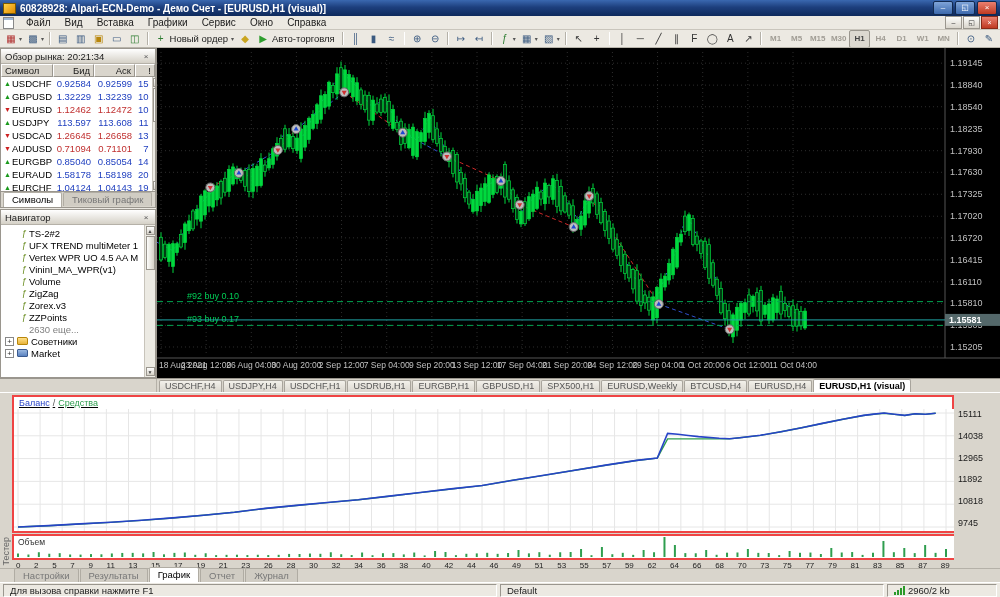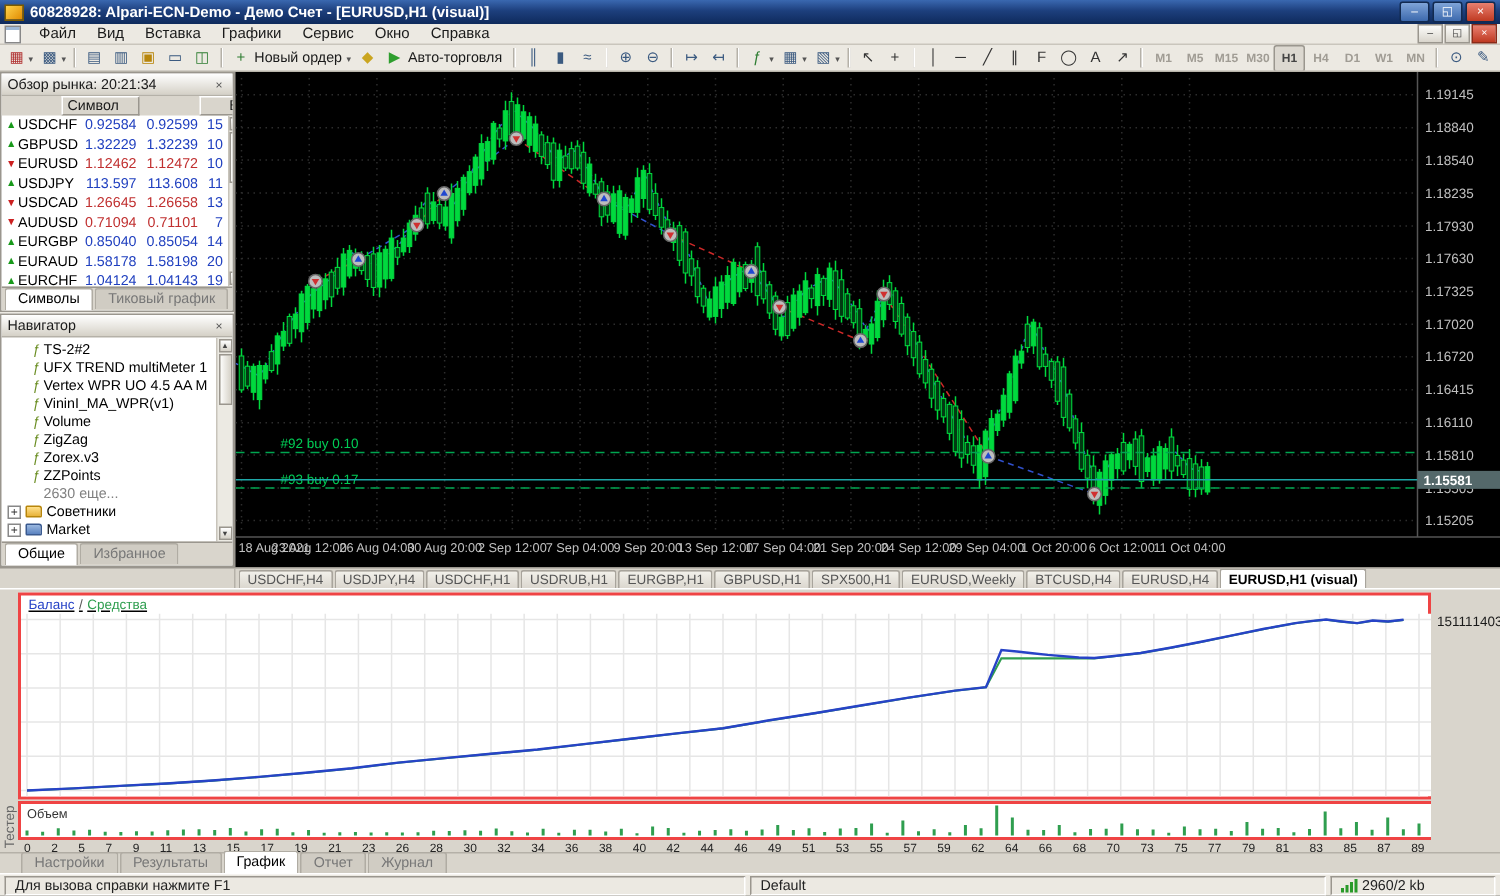--- a/index.html
+++ b/index.html
@@ -49,21 +49,21 @@
     border-right:1px solid #9a968e;box-sizing:border-box;}
   .panel{background:#fff;border:1px solid #9a968e;display:flex;flex-direction:column;box-sizing:border-box;overflow:hidden;}
   #market-watch{height:160px;flex:0 0 160px;}
   #navigator{flex:1;margin-top:1px;}
   .panel-header{height:14px;flex:0 0 14px;background:linear-gradient(#ffffff,#d5d1c7);
     border-bottom:1px solid #b5b1a8;display:flex;align-items:center;font-size:9.5px;padding:0 4px;color:#1a1a1a;}
   .panel-close{margin-left:auto;font-size:8px;color:#555;width:10px;text-align:center;}
 
   .mw-cols{height:13px;flex:0 0 13px;display:flex;font-size:9.5px;background:#d9d5cc;}
   .mw-col{box-sizing:border-box;padding:0 3px;color:#1a1a1a;border-top:1px solid #fff;border-left:1px solid #fff;
-    border-right:1px solid #9a968e;border-bottom:1px solid #9a968e;overflow:hidden;margin-left:40px;}
+    border-right:1px solid #9a968e;border-bottom:1px solid #9a968e;overflow:hidden;}
   .w-sym{width:52px;flex:0 0 52px;} .w-bid{width:41px;flex:0 0 41px;text-align:right;}
   .w-ask{width:41px;flex:0 0 41px;text-align:right;} .w-spr{flex:1;text-align:right;}
   #mw-body{flex:1;display:flex;overflow:hidden;}
   #mw-rows{flex:1;}
   .mw-row{height:13px;display:flex;align-items:center;font-size:9.5px;}
   .mw-cell{box-sizing:border-box;padding:0 3px;white-space:nowrap;overflow:hidden;}
   .sym-wrap{display:flex;align-items:center;gap:1px;}
   .mw-arrow{font-size:7px;line-height:7px;}
   .mw-arrow.up{color:#18991a;} .mw-arrow.down{color:#cc2020;}
   .mw-sym{color:#000;}
@@ -115,21 +115,21 @@
     box-sizing:border-box;border-top:1px solid #fff;}
   #tester-side{width:12px;flex:0 0 12px;position:relative;}
   #tester-side span{writing-mode:vertical-rl;transform:rotate(180deg);font-size:9px;color:#666;
     position:absolute;bottom:2px;left:1px;}
   #tester-main{flex:1;display:flex;flex-direction:column;padding-top:2px;}
   .t-row{display:flex;}
   .t-box{border:2px solid #ef4444;background:#ffffff;box-sizing:border-box;text-decoration:underline;}
   #balance-box{width:942px;flex:0 0 942px;}
   .t-legend{height:12px;display:flex;align-items:center;gap:3px;font-size:9px;padding-left:5px;}
   .lg-balance{color:#2743c7;} .lg-sep{color:#555;} .lg-equity{color:#2f9e4f;}
-  #tester-ylabels{width:46px;flex:0 0 46px;display:flex;flex-direction:row;justify-content:space-between;
+  #tester-ylabels{width:46px;flex:0 0 46px;display:flex;flex-direction:column;justify-content:space-between;
     font-size:9px;color:#1a1a1a;padding:14px 0 5px 4px;box-sizing:border-box;}
   #volume-box{width:942px;flex:0 0 942px;margin-top:1px;position:relative;}
   #volume-label{position:absolute;top:1px;left:4px;font-size:8.5px;color:#333;}
   .y-spacer{width:46px;flex:0 0 46px;}
   #tester-xaxis{margin-top:1px;height:11px;}
   #tester-xlabels{width:942px;flex:0 0 942px;display:flex;justify-content:space-between;
     padding:0 4px;box-sizing:border-box;font-size:8px;color:#222;}
   svg{display:block;}
 
   
@@ -482,24 +482,20 @@
                 <span class="nav-label">Market</span>
               </div>
             </div>
           <div class="scrollbar">
             <span class="sb-btn">▲</span>
             <span class="sb-thumb"></span>
             <span class="sb-space"></span>
             <span class="sb-btn">▼</span>
           </div>
         </div>
-        <div class="panel-tabs" id="nav-tabs">
-            <span class="ptab ptab-active">Общие</span>
-            <span class="ptab">Избранное</span>
-          </div>
       </div>
 
     </div>
 
     <div id="chart-area">
       <svg id="main-chart-svg" width="843" height="330">
           <rect x="0" y="0" width="843" height="330" fill="#000"></rect>
           <line x1="0" y1="15.16587677725235" x2="788" y2="15.16587677725235" stroke="#2d2d2d" stroke-dasharray="1,3"></line>
           <text x="793" y="18.16587677725235" fill="#c0c0c0" font-size="9" font-family="&quot;Liberation Sans&quot;,sans-serif">1.19145</text>
           <line x1="0" y1="37.13744075829497" x2="788" y2="37.13744075829497" stroke="#2d2d2d" stroke-dasharray="1,3"></line>

